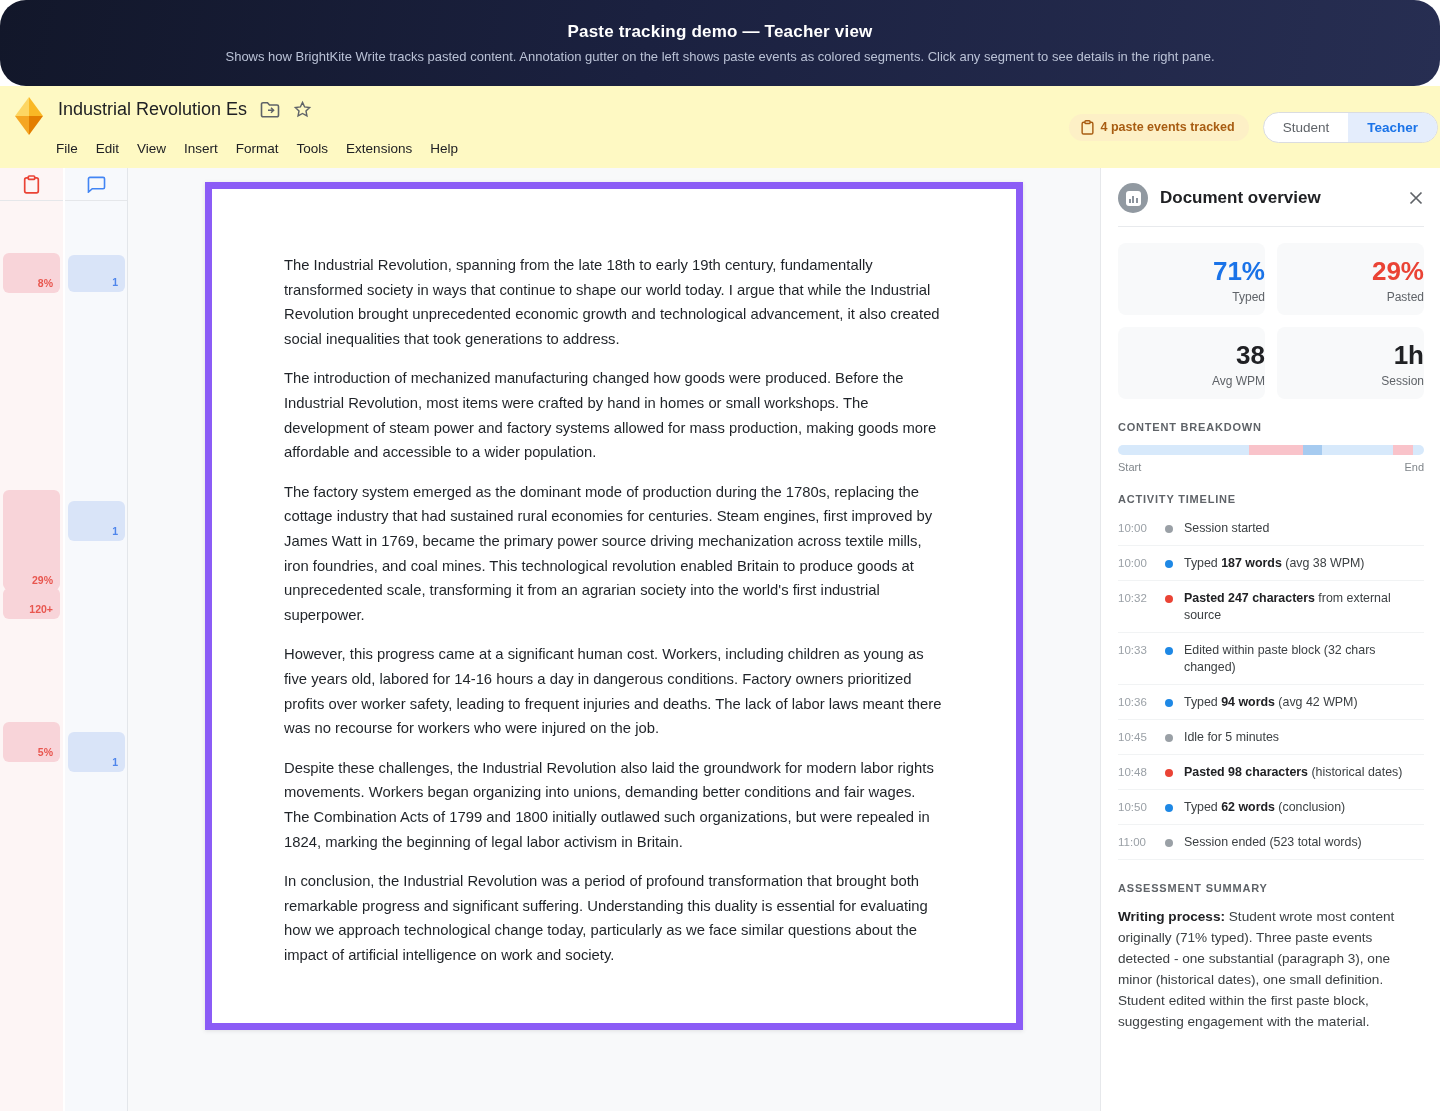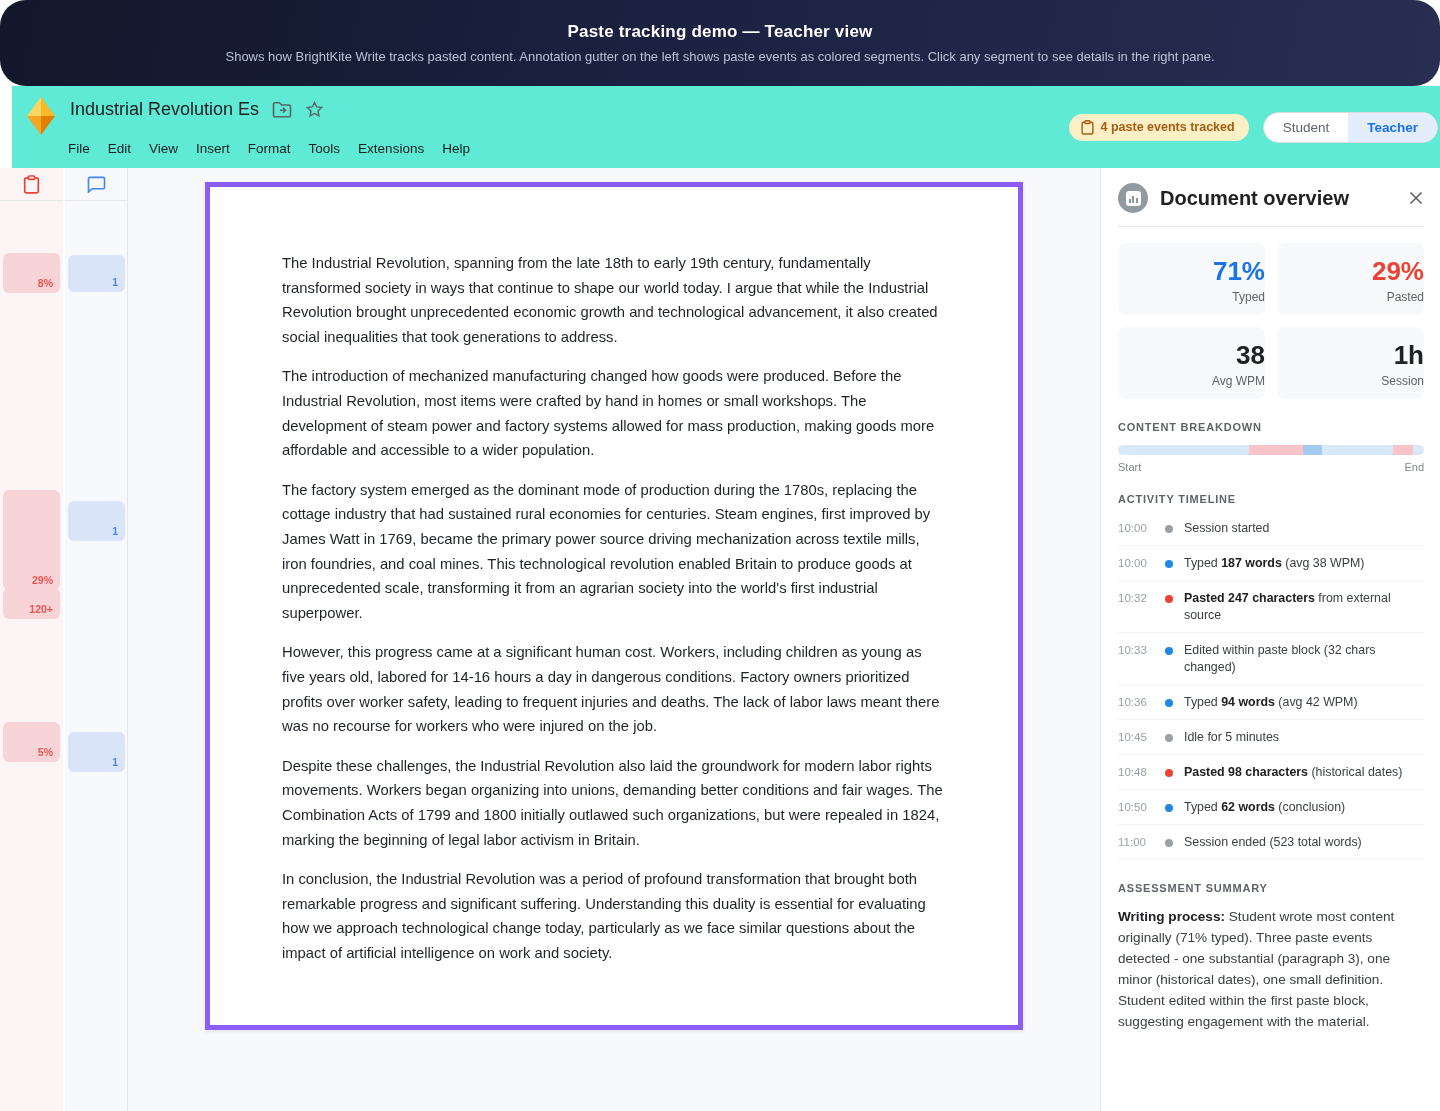--- a/index.html
+++ b/index.html
@@ -6,21 +6,21 @@
   html,body { width:1440px; height:1111px; overflow:hidden; background:#fff;
               font-family:"Liberation Sans", sans-serif; }
 
   
   .banner { height:86px; background:linear-gradient(100deg,#12172a 0%,#1b2140 45%,#272e52 100%);
             display:flex; flex-direction:column; align-items:center; justify-content:center; gap:7px;border-radius:26px; }
   .banner-title { color:#fff; font-size:17px; font-weight:700; letter-spacing:.2px; }
   .banner-sub { color:#bac2d6; font-size:13px; }
 
   
-  .app-header { height:82px; background:#5eead4; position:relative;margin-left:12px; }
+  .app-header { height:82px; background:#fef9c3; position:relative; }
   .logo { position:absolute; left:15px; top:11px; }
   .title-row { position:absolute; left:58px; top:13px; display:flex; align-items:center; gap:13px; }
   .doc-title { font-size:18px; color:#202124; }
   .menu-row { position:absolute; left:47px; top:53px; display:flex; }
   .menu-item { font-size:13.5px; color:#202124; padding:2px 9px; border-radius:4px; cursor:pointer;text-align:right; }
   .header-right { position:absolute; right:2px; top:0; height:82px; display:flex; align-items:center; gap:14px; }
   .paste-badge { display:flex; align-items:center; gap:7px; background:#fdf0c6; color:#a85c12;
                  font-size:12.5px; font-weight:700; padding:6px 14px 6px 12px; border-radius:14px; }
   .view-toggle { display:flex; border:1px solid #dadce0; border-radius:16px; overflow:hidden; height:31px; background:#fff; }
   .toggle-seg { display:flex; align-items:center; padding:0 19px; font-size:13.5px; color:#5f6368; cursor:pointer; }
@@ -45,30 +45,30 @@
   .ps-2 { top:322px; height:100px; }
   .ps-3 { top:420px; height:31px; }
   .ps-4 { top:554px; height:40px; }
   .cs-1 { top:87px;  height:37px; }
   .cs-2 { top:333px; height:40px; }
   .cs-3 { top:564px; height:40px; }
 
   
   .doc-area { flex:1; background:#f8f9fa; position:relative; }
   .page { position:absolute; left:77px; top:14px; width:818px; height:848px; background:#fff;
-          border:5px solid #8b5cf6; box-shadow:0 1px 4px rgba(60,64,67,.13); padding:64px 72px 0; }
+          border:7px solid #8b5cf6; box-shadow:0 1px 4px rgba(60,64,67,.13); padding:64px 72px 0; }
   .page p { font-size:14.8px; line-height:24.7px; color:#1f2328; margin-bottom:14.5px; }
 
   
   .panel { width:340px; flex:0 0 340px; background:#fff; border-left:1px solid #e6e8eb; padding:0 16px 0 17px; }
   .panel-header { display:flex; align-items:center; gap:12px; padding:15px 0 13px; border-bottom:1px solid #e8eaed; }
   .ov-circle { width:30px; height:30px; border-radius:50%; background:#9199a1; display:flex; align-items:center; justify-content:center; }
   .ov-inner { width:15px; height:15px; background:#fff; border-radius:3px; display:flex; align-items:flex-end; justify-content:center; gap:1.5px; padding-bottom:3px; }
   .ov-inner i { display:block; width:2px; background:#8b939c; }
-  .panel-title { flex:1; font-size:20px; font-weight:700; color:#202124; }
+  .panel-title { flex:1; font-size:17px; font-weight:700; color:#202124; }
   .close-btn { color:#5f6368; cursor:pointer; display:flex; }
 
   .stats { display:grid; grid-template-columns:1fr 1fr; gap:12px; margin-top:16px; }
   .card { background:#f8f9fa; border-radius:8px; text-align:right; padding:13px 0 11px; }
   .card .value { font-size:26px; font-weight:700; }
   .v-blue { color:#1a73e8; } .v-red { color:#ea4335; } .v-dark { color:#202124; }
   .card .label { font-size:12px; color:#5f6368; margin-top:3px; }
 
   .section-head { font-size:11px; font-weight:700; color:#5f6368; letter-spacing:.8px; margin-top:22px; }
   .bar { height:10px; border-radius:5px; overflow:hidden; display:flex; margin-top:12px; }

